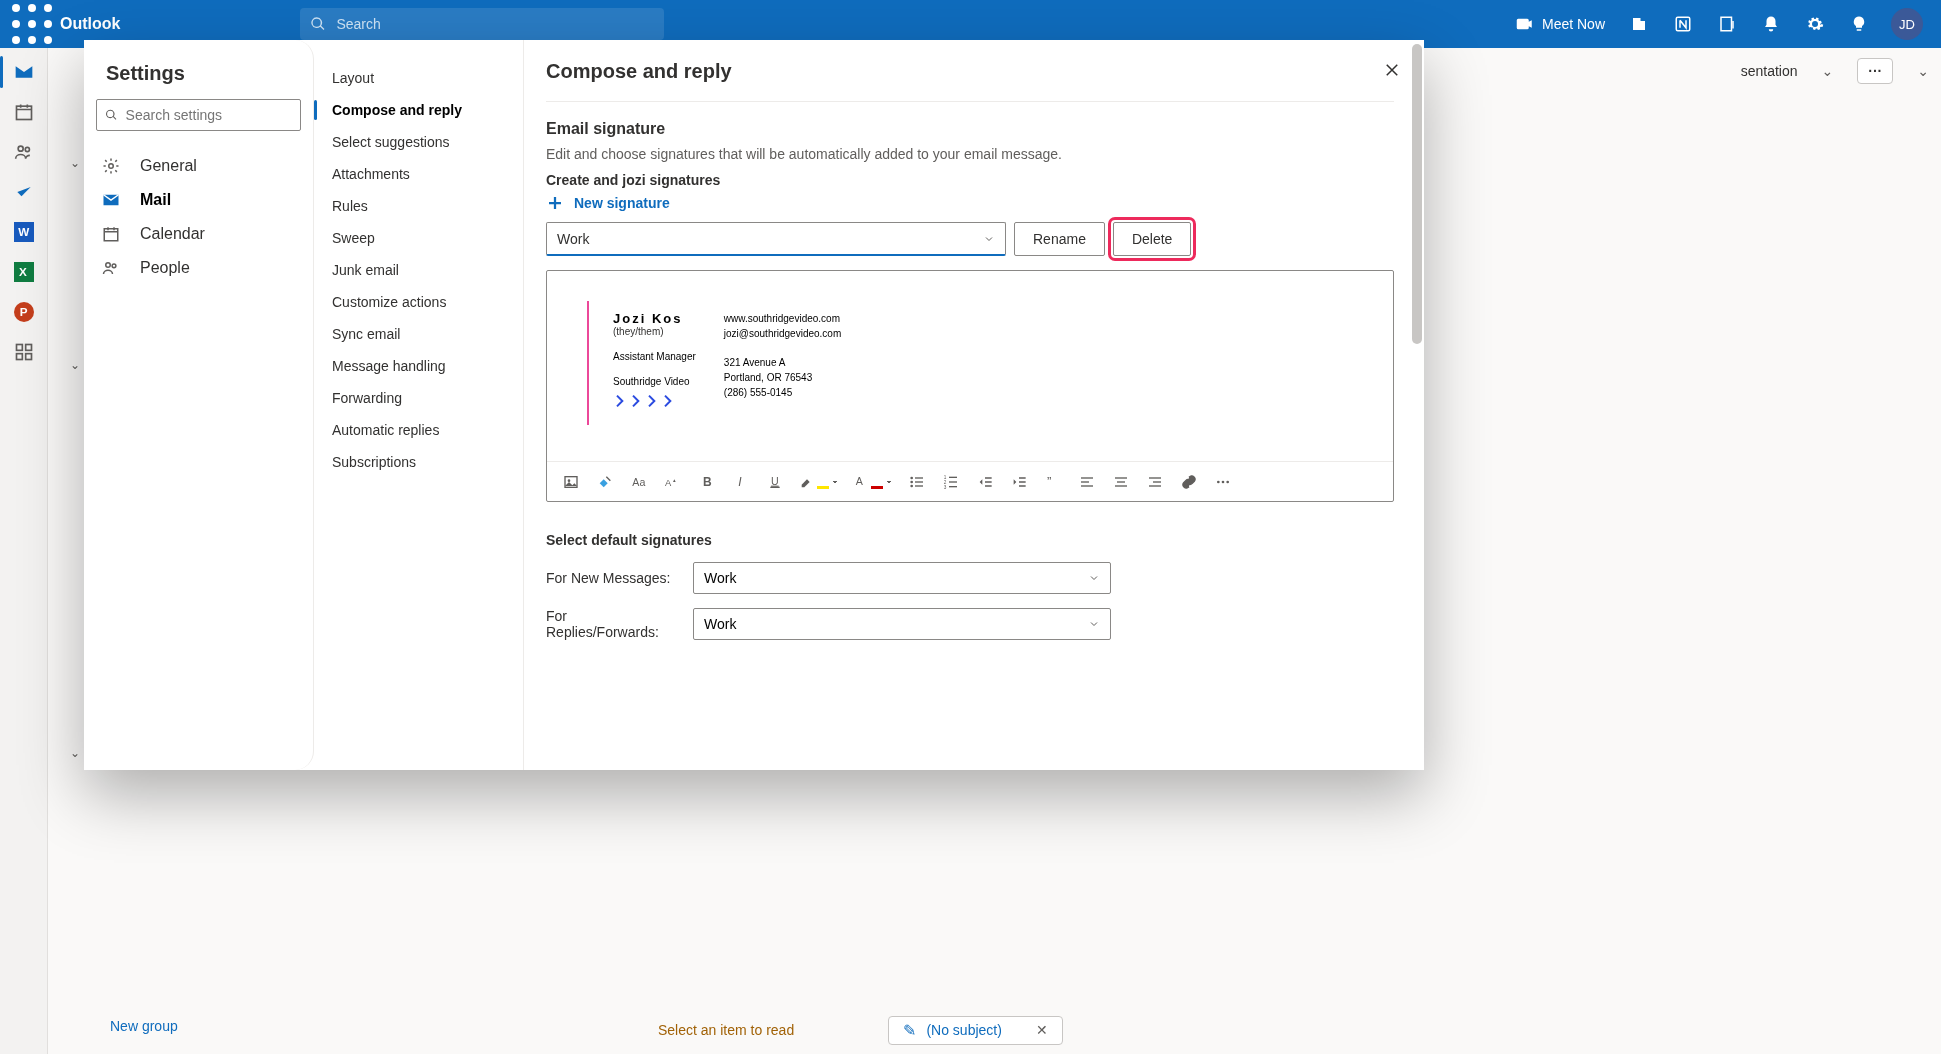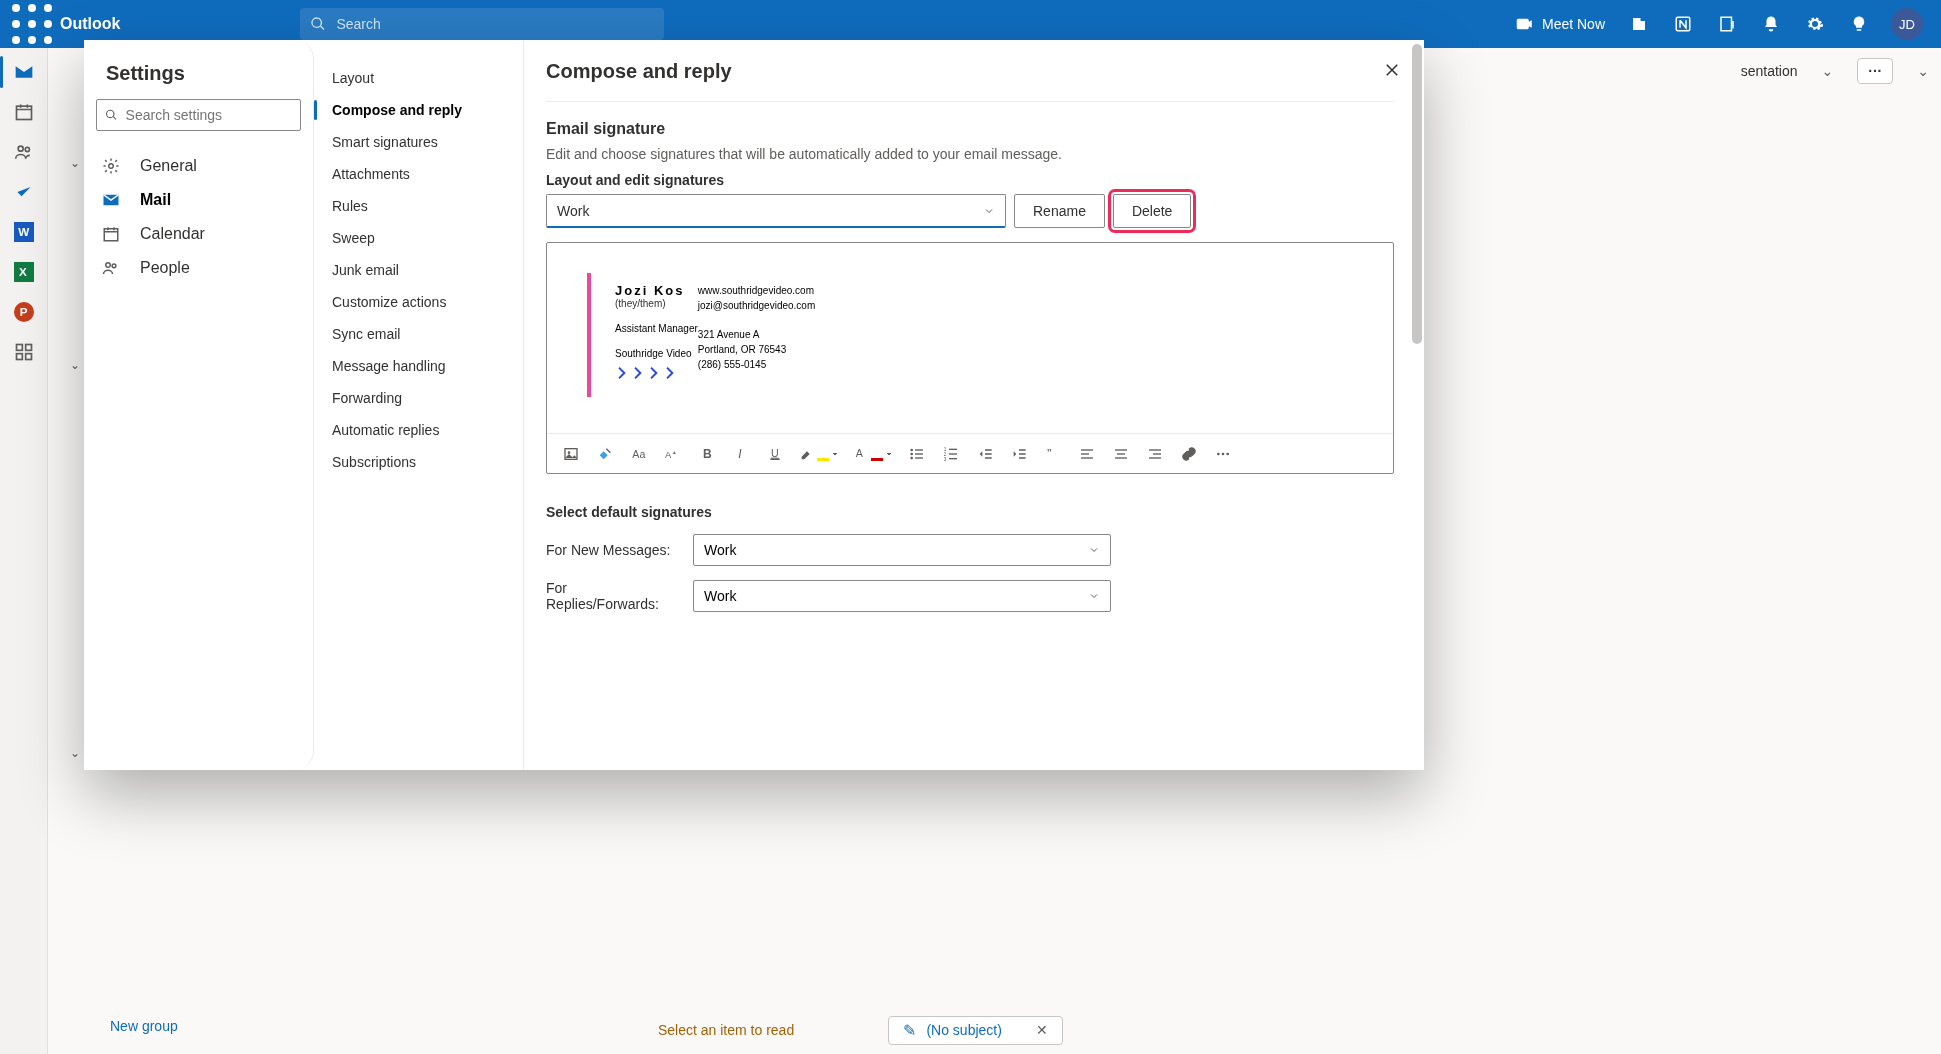--- a/index.html
+++ b/index.html
@@ -67,21 +67,21 @@
   .plus { width:18px; height:18px; display:flex; align-items:center; justify-content:center; }
   .plus svg{ stroke:#0f6cbd; }
 
   .sigrow { display:flex; gap:8px; align-items:center; margin-bottom:14px; }
   .signame { flex:0 0 460px; border:1px solid #8a8886; border-bottom:2px solid #0f6cbd; border-radius:2px; height:34px; display:flex; align-items:center; padding:0 10px; font-size:14px; color:#323130; justify-content:space-between; background:#fff;}
   .btn { background:#fff; border:1px solid #8a8886; border-radius:2px; height:34px; padding:0 18px; font-size:14px; color:#323130; cursor:pointer;}
   .btn.delete { outline:3px solid #ed2a5c; outline-offset:2px; }
 
   .editorbox { border:1px solid #8a8886; border-radius:2px; background:#fff; margin-bottom:30px;}
   .editor-canvas { min-height:190px; padding:30px 40px; }
-  .sigcard{ display:flex; border-left:4px solid #ec4899; padding:10px 20px 16px 24px; max-width:540px;}
+  .sigcard{ display:flex; gap:28px; border-left:2px solid #ec4899; padding:10px 20px 16px 24px; max-width:540px;}
   .sigcard .name{ font-weight:700; letter-spacing:2px; font-size:13px; }
   .sigcard .pron{ font-size:10px; color:#323130; }
   .sigcard .role{ font-size:10px; margin-top:14px; }
   .sigcard .co{ font-size:10px; margin-top:14px; }
   .sigcard .right{ font-size:10px; line-height:1.5; }
   .chevrons{ margin-top:6px; display:flex; gap:-2px;}
   .chevrons svg{ width:16px; height:16px; }
 
   .toolbar { border-top:1px solid #edebe9; height:40px; display:flex; align-items:center; gap:6px; padding:0 10px; overflow:hidden;}
   .tbtn{ width:28px; height:28px; display:flex; align-items:center; justify-content:center; cursor:pointer; border-radius:2px; }
@@ -287,21 +287,21 @@
             <path d="M2 20c0-3 3-5 6-5s6 2 6 5"></path>
           </svg>
         </span>
       <span>People</span>
     </div>
   </div>
 
   <div class="col2">
     <div class="sub">Layout</div>
     <div class="sub selected">Compose and reply</div>
-    <div class="sub">Smart signatures</div>
+    <div class="sub">Select suggestions</div>
     <div class="sub">Attachments</div>
     <div class="sub">Rules</div>
     <div class="sub">Sweep</div>
     <div class="sub">Junk email</div>
     <div class="sub">Customize actions</div>
     <div class="sub">Sync email</div>
     <div class="sub">Message handling</div>
     <div class="sub">Forwarding</div>
     <div class="sub">Automatic replies</div>
     <div class="sub">Subscriptions</div>
@@ -310,21 +310,29 @@
   <div class="col3">
     <div class="closebtn">
       <svg viewBox="0 0 24 24" fill="none" stroke-width="2">
           <path d="M5 5l14 14M19 5L5 19"></path>
         </svg>
     </div>
     <h2>Compose and reply</h2>
     <hr class="hrline">
     <h3>Email signature</h3>
     <div class="desc">Edit and choose signatures that will be automatically added to your email message.</div>
-    <div class="minihead">Layout and edit signatures</div>
+    <div class="minihead">Create and jozi signatures</div>
+    <div class="newsig">
+      <span class="plus">
+          <svg viewBox="0 0 24 24" fill="none" stroke-width="3">
+            <path d="M12 4v16M4 12h16"></path>
+          </svg>
+        </span>
+      <span>New signature</span>
+    </div>
 
     <div class="sigrow">
       <div class="signame">
         <span>Work</span>
         <svg class="caret-down" viewBox="0 0 24 24" fill="none" stroke="#605e5c" stroke-width="2">
             <path d="M6 9l6 6 6-6"></path>
           </svg>
       </div>
       <button class="btn">Rename</button>
       <button class="btn delete">Delete</button>

